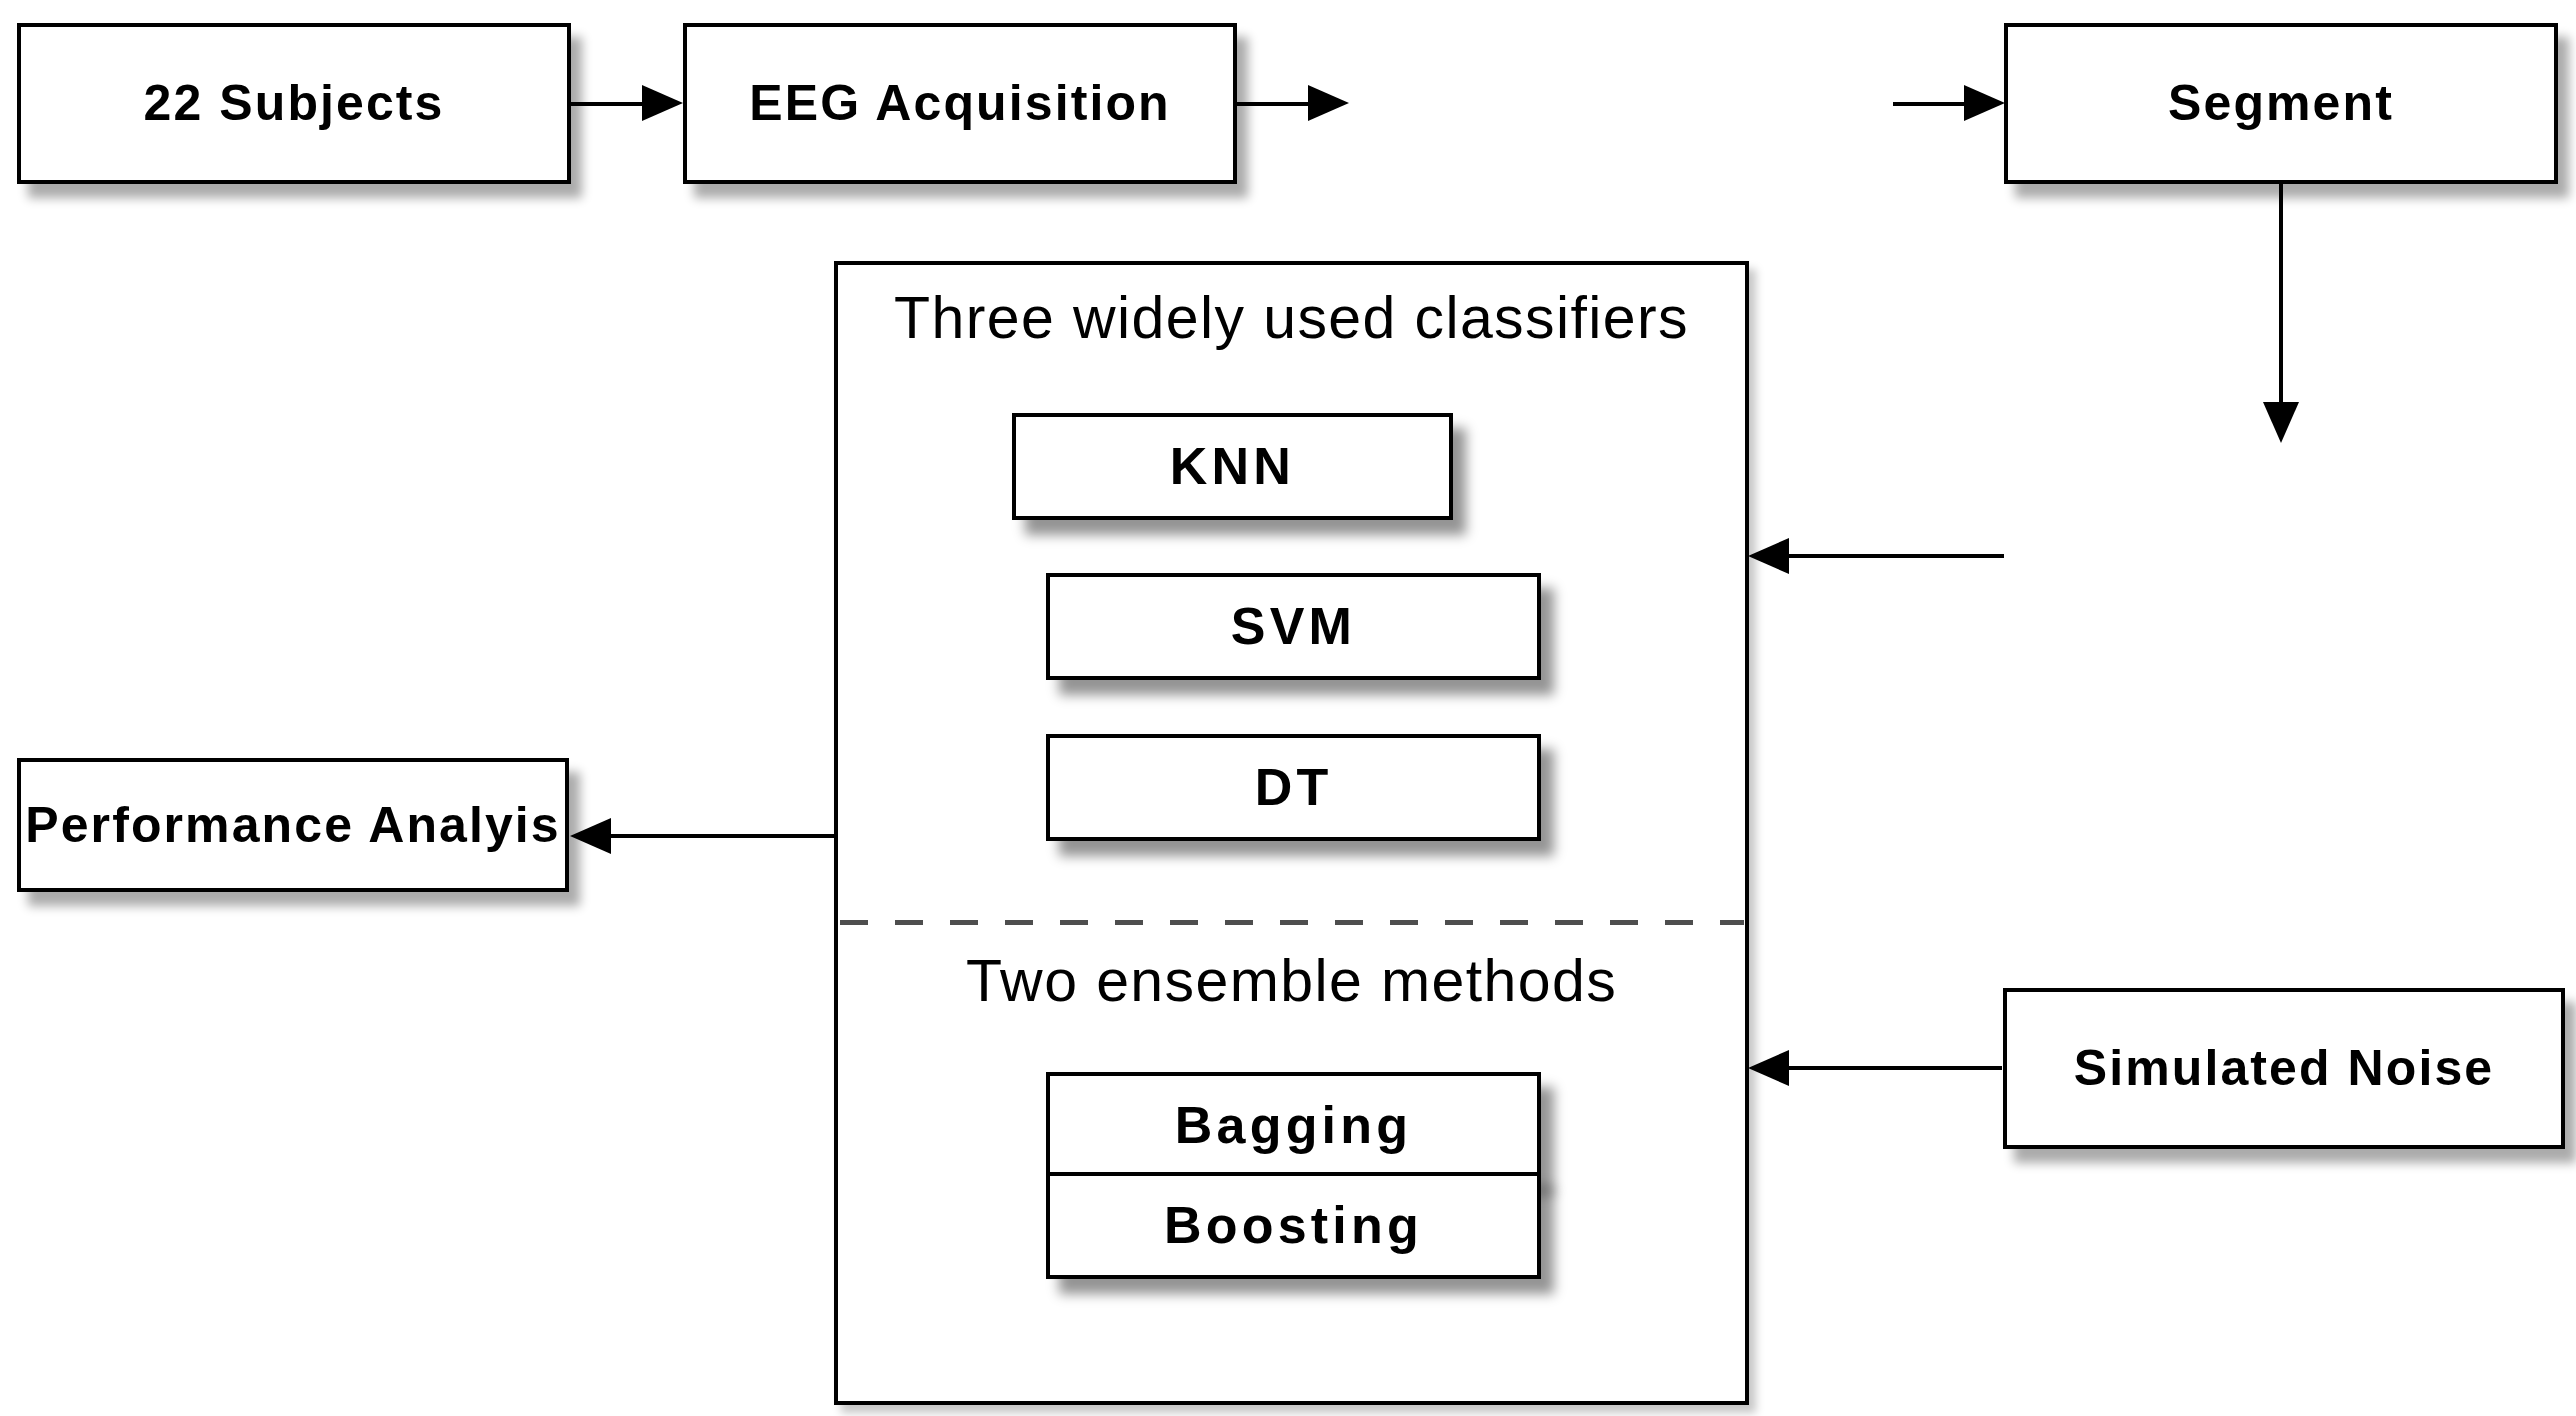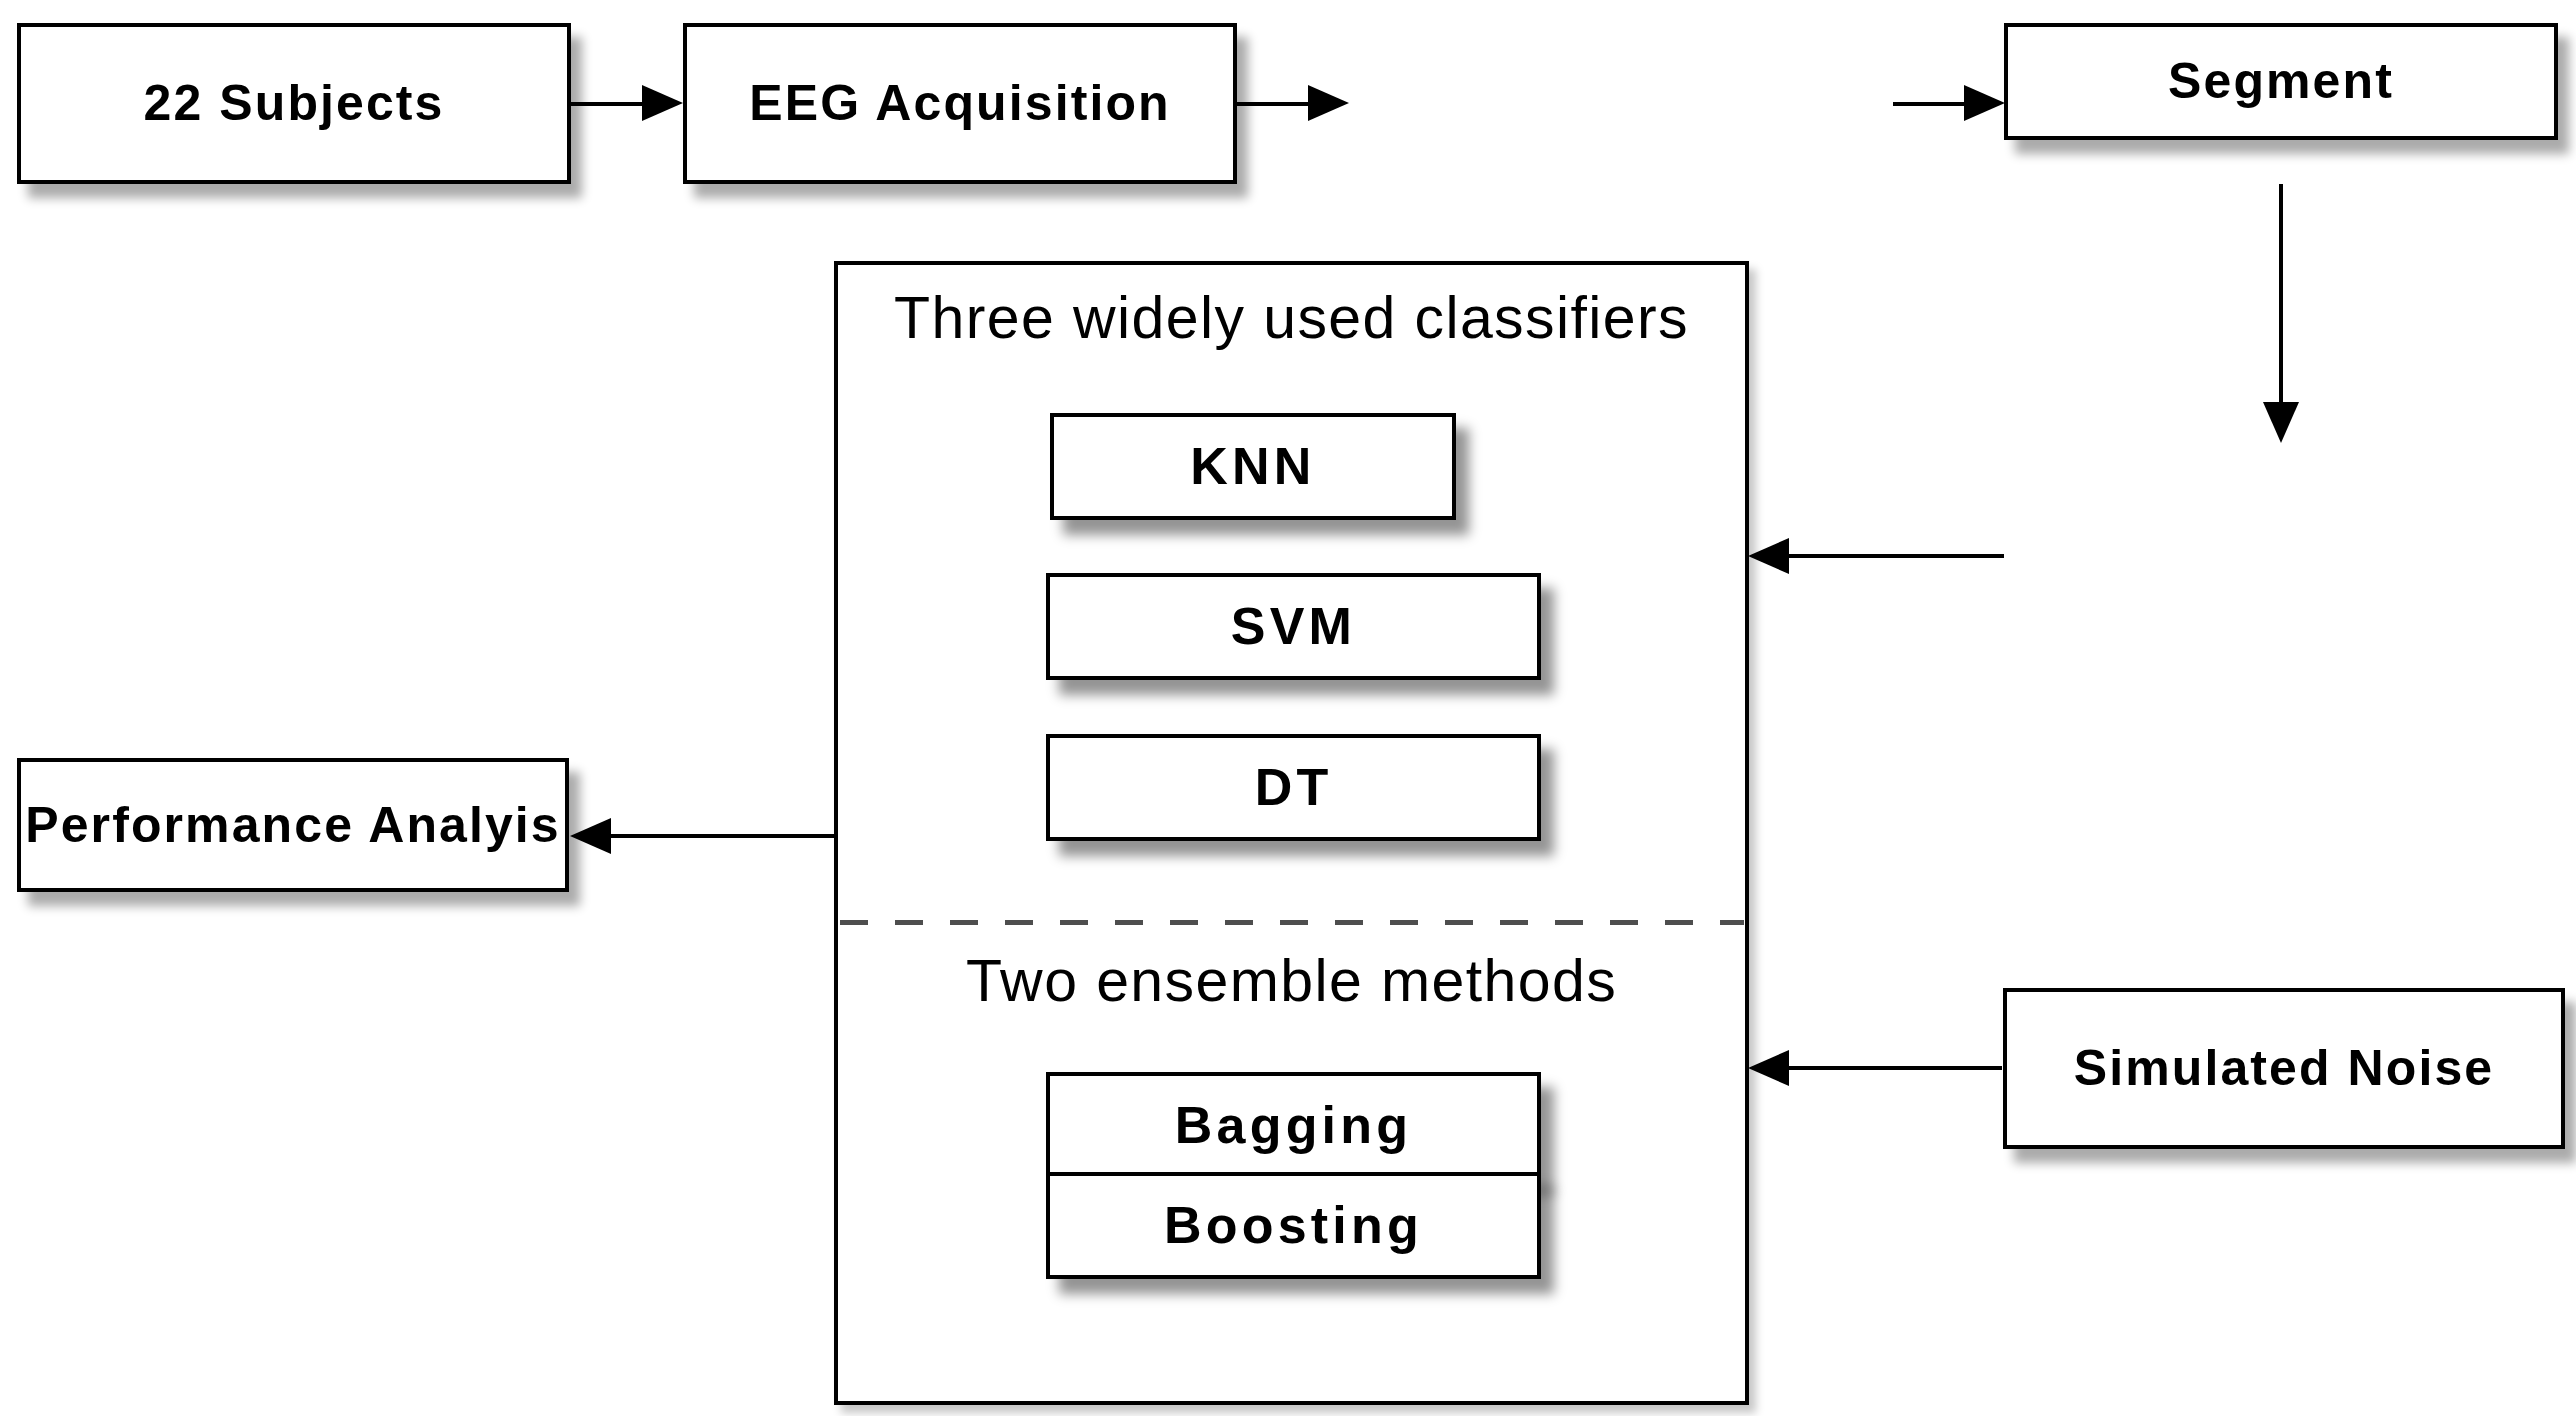--- a/index.html
+++ b/index.html
@@ -97,21 +97,21 @@
 
   <div class="box" style="left:17px; top:23px; width:554px; height:161px;">
     <span class="lbl">22 Subjects</span>
   </div>
 
   <div class="box" style="left:683px; top:23px; width:554px; height:161px;">
     <span class="lbl">EEG Acquisition</span>
   </div>
 
 
-  <div class="box" style="left:2004px; top:23px; width:554px; height:117px;">
+  <div class="box" style="left:2004px; top:23px; width:554px; height:161px;">
     <span class="lbl">Segment</span>
   </div>
 
   <div class="hline" style="left:570px; top:102px; width:73px;"></div>
   <div class="head-right" style="left:642px; top:85px;"></div>
 
   <div class="hline" style="left:1236px; top:102px; width:73px;"></div>
   <div class="head-right" style="left:1308px; top:85px;"></div>
 
   <div class="hline" style="left:1893px; top:102px; width:71px;"></div>
@@ -121,21 +121,21 @@
   <div class="head-down" style="left:2263px; top:402px;"></div>
 
 
   <div class="head-left" style="left:1748px; top:538px;"></div>
   <div class="hline" style="left:1788px; top:554px; width:216px;"></div>
 
   <div class="groupbox" style="left:834px; top:261px; width:915px; height:1144px;"></div>
 
   <div class="group-title" style="left:834px; top:284px; width:915px;">Three widely used classifiers</div>
 
-  <div class="box innerbox" style="left:1050px; top:413px; width:406px; height:107px;">
+  <div class="box innerbox" style="left:1012px; top:413px; width:441px; height:107px;">
     <span class="lbl">KNN</span>
   </div>
 
   <div class="box innerbox" style="left:1046px; top:573px; width:495px; height:107px;">
     <span class="lbl">SVM</span>
   </div>
 
   <div class="box innerbox" style="left:1046px; top:734px; width:495px; height:107px;">
     <span class="lbl">DT</span>
   </div>

